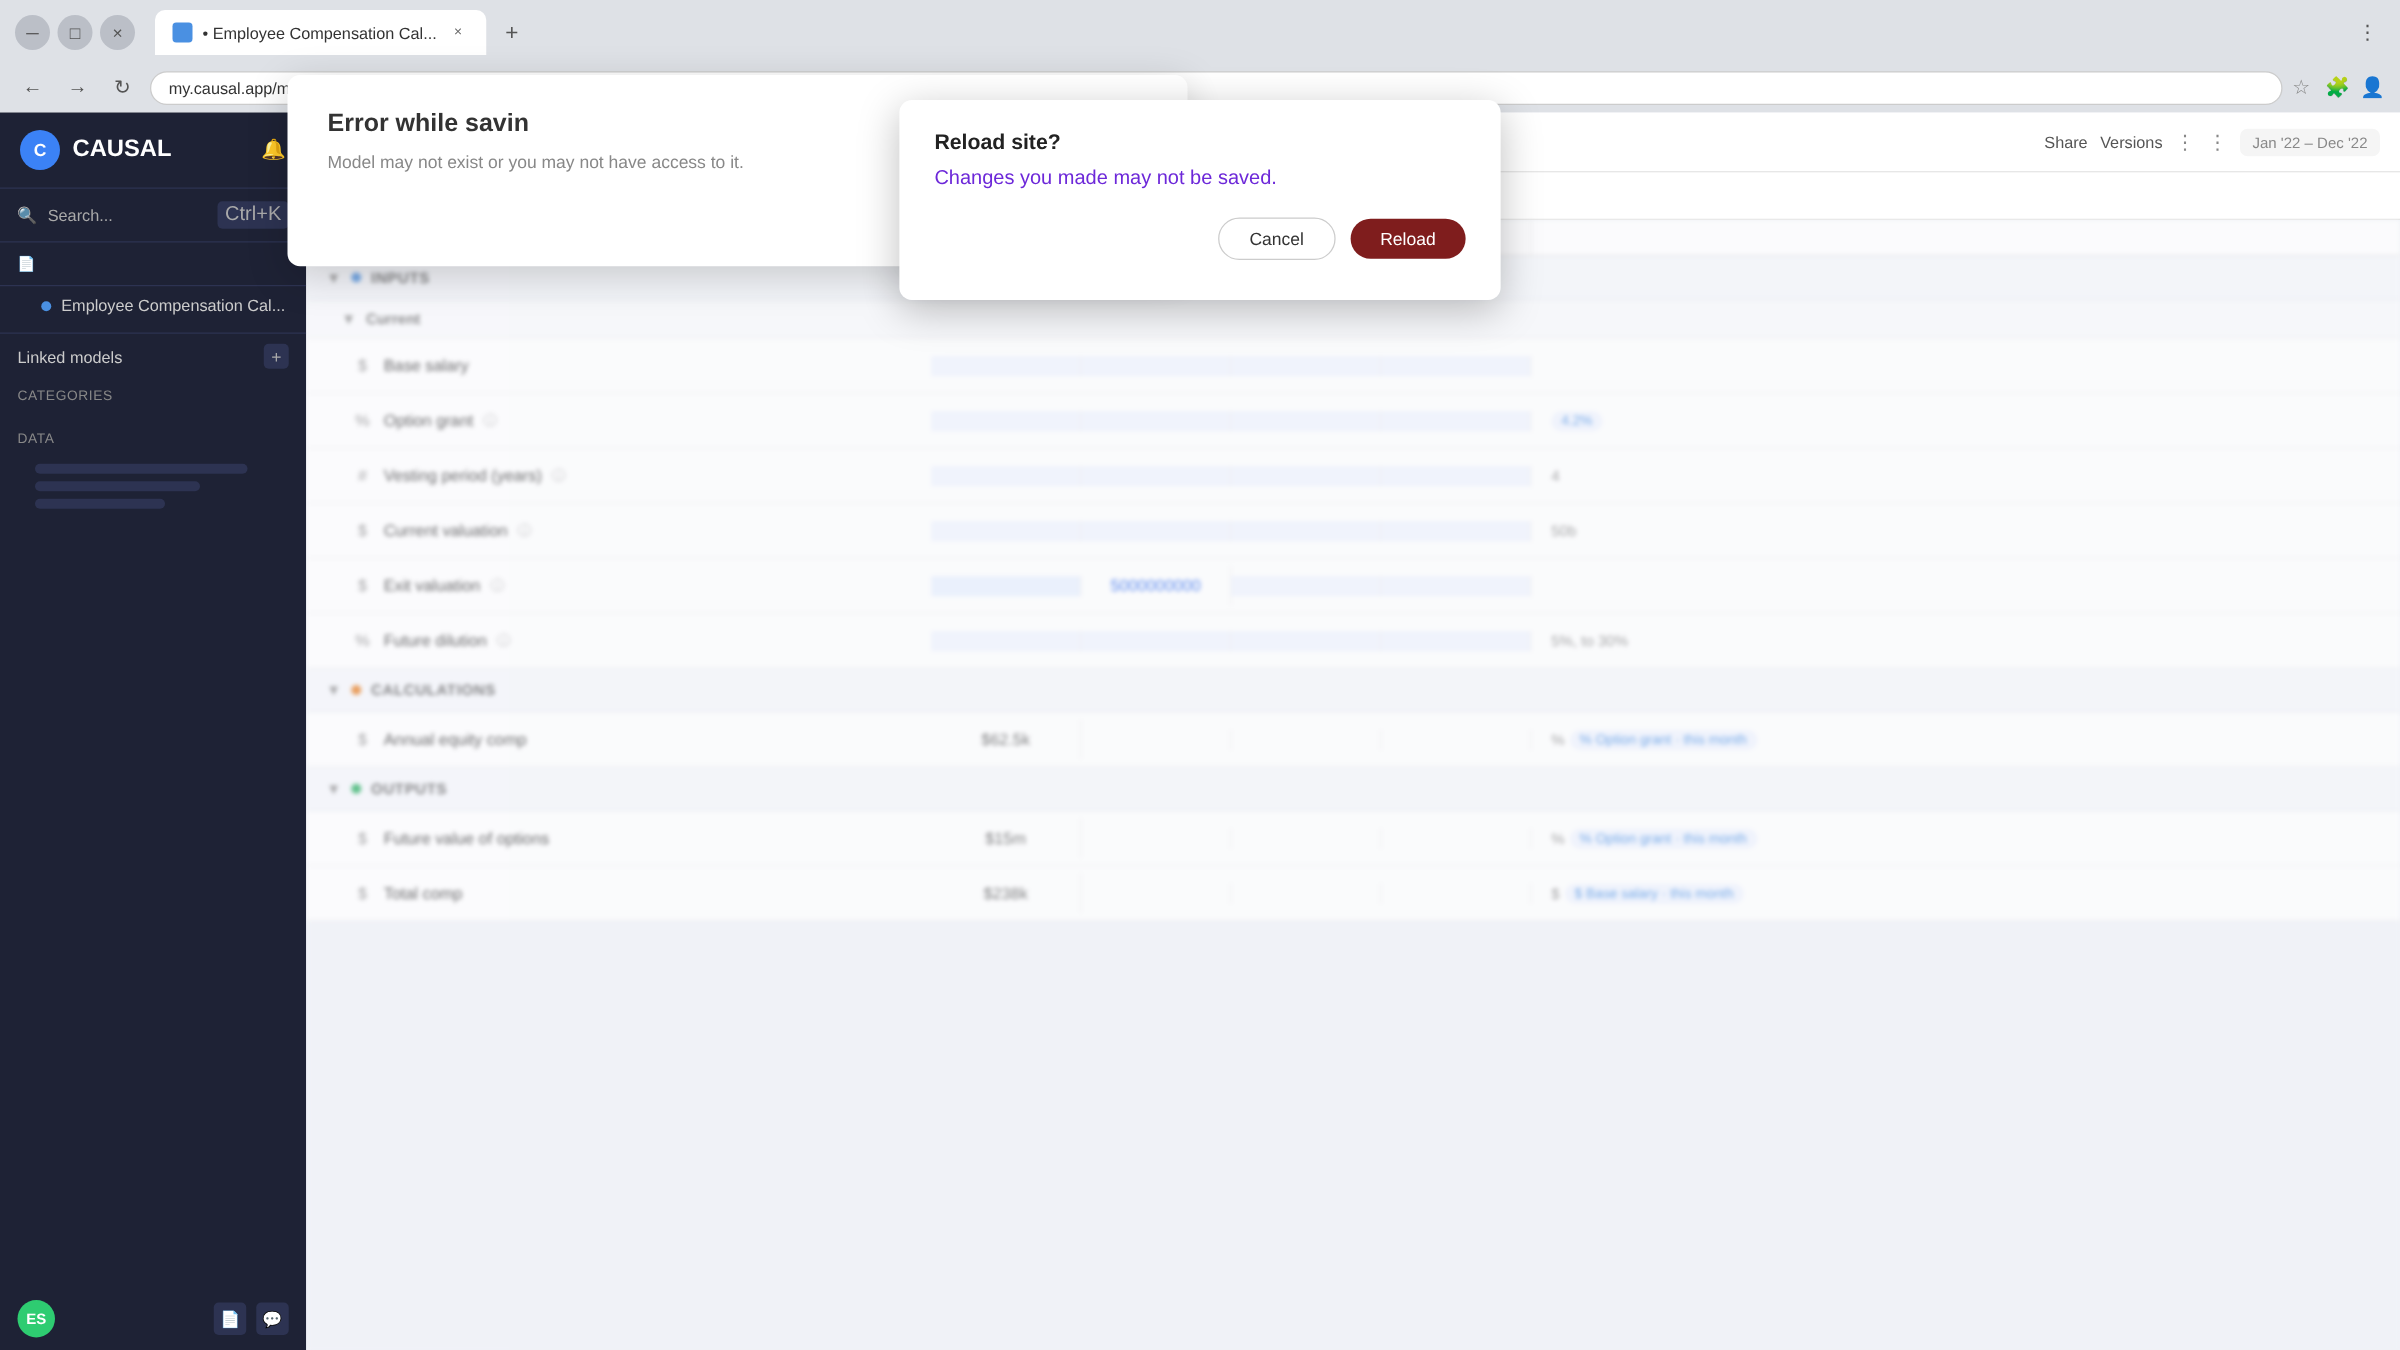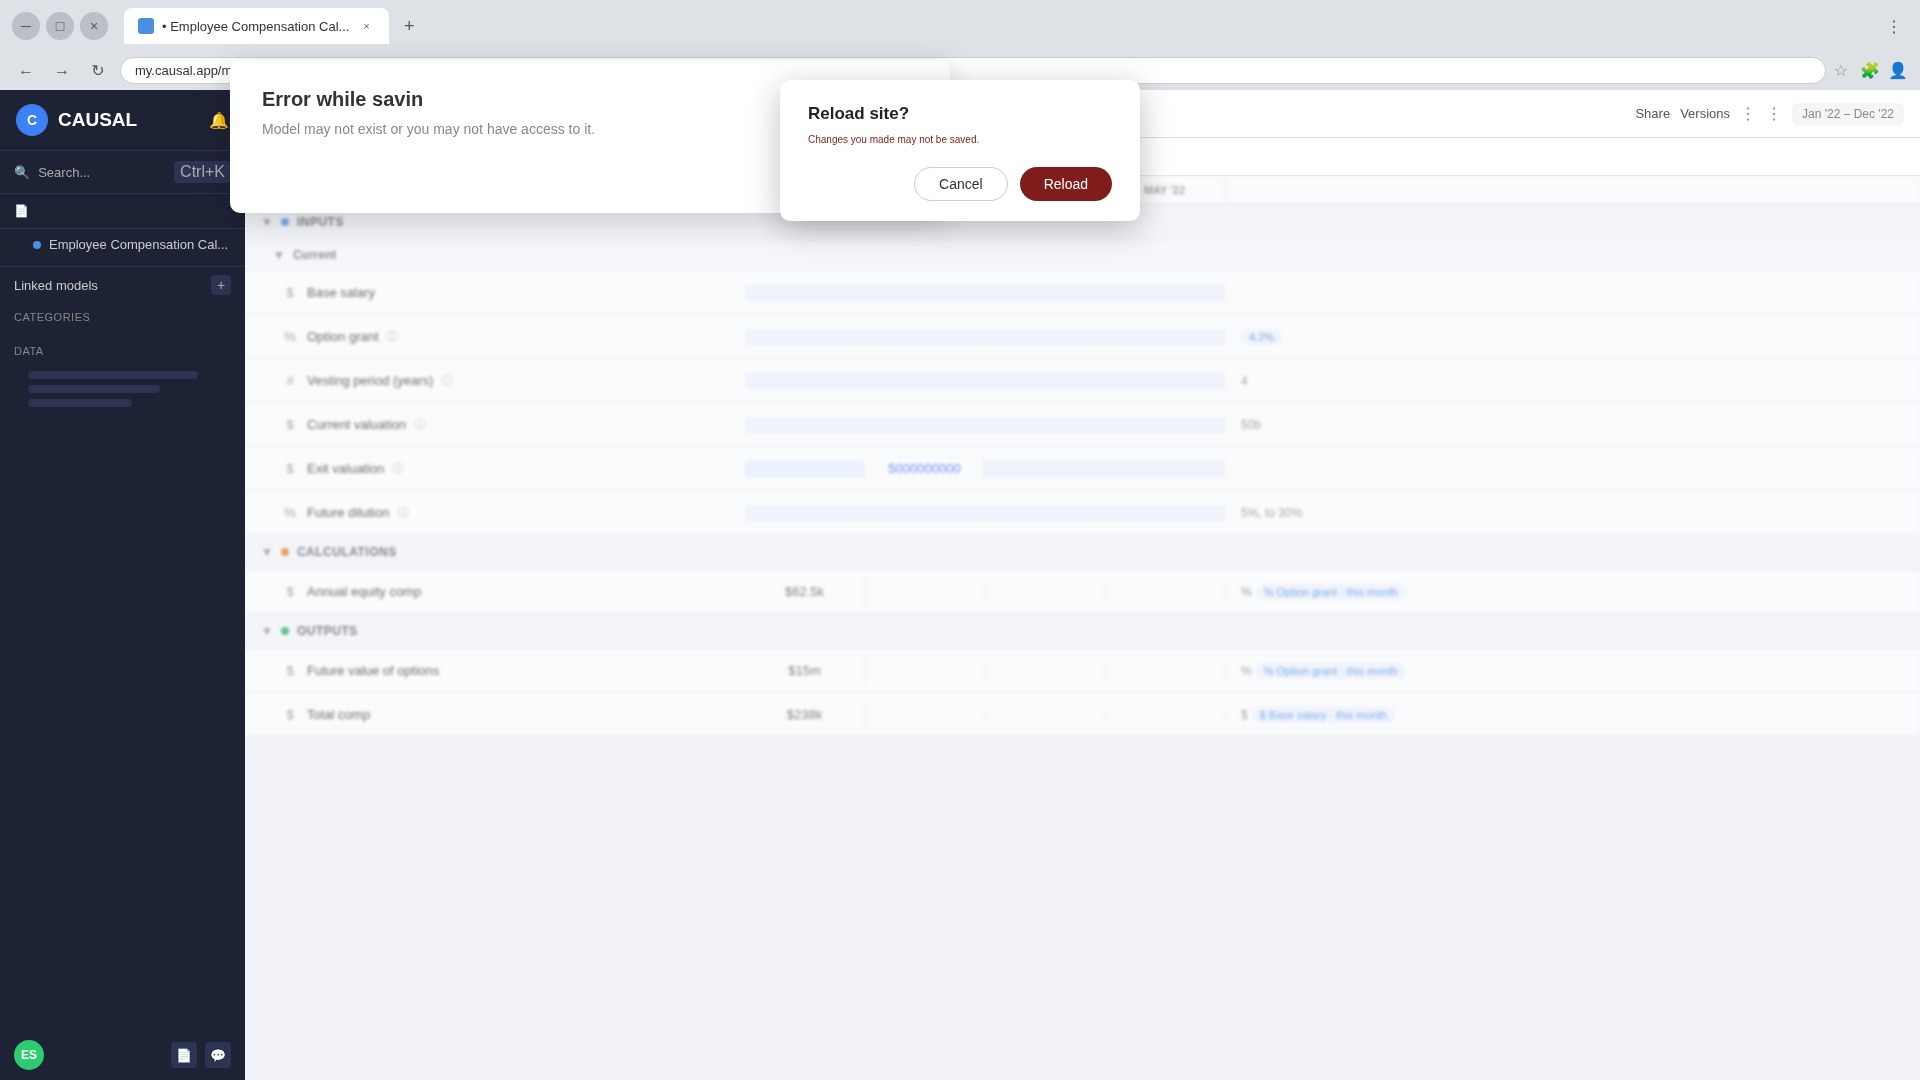--- a/index.html
+++ b/index.html
@@ -284,27 +284,27 @@
 
     
     .reload-dialog {
       position: fixed;
       top: 80px;
       left: 50%;
       transform: translateX(-50%);
       background: #fff;
       border-radius: 10px;
       box-shadow: 0 8px 32px rgba(0,0,0,0.25);
-      width: 360px;
-      padding: 24px 28px 20px;
+      width: 481px;
+      padding: 24px 28px 32px;
       z-index: 300;
     }
     .reload-title { font-size: 17px; font-weight: 600; color: #222; margin-bottom: 10px; }
-    .reload-body { font-size: 10px; color: #7f1d1d; margin-bottom: 22px; }
-    .reload-actions { display: flex; justify-content: flex-end; gap: 12px; }
+    .reload-body { font-size: 16px; color: #6d28d9; margin-bottom: 22px; }
+    .reload-actions { display: flex; justify-content: flex-end; gap: 12px; align-items: center; }
     .reload-btn {
       padding: 8px 24px;
       border-radius: 20px;
       border: none;
       background: #7f1d1d;
       color: #fff;
       font-size: 14px;
       font-weight: 500;
       cursor: pointer;
     }

